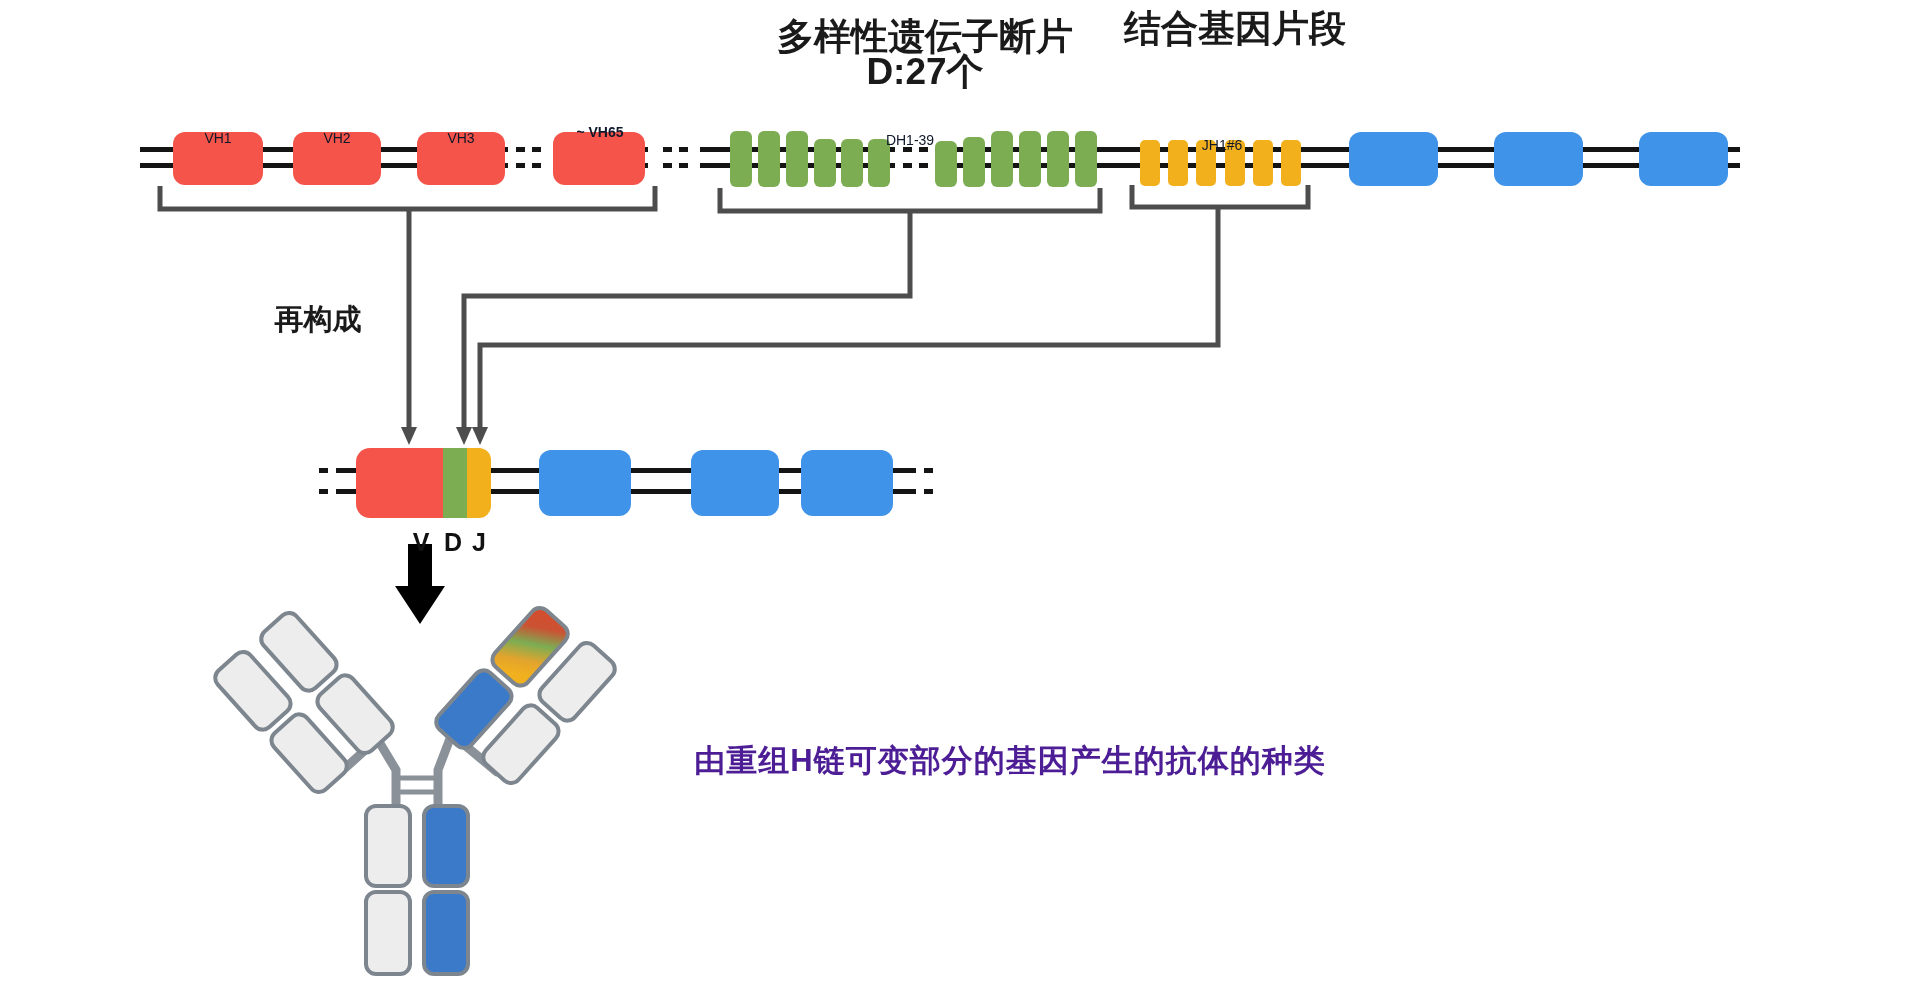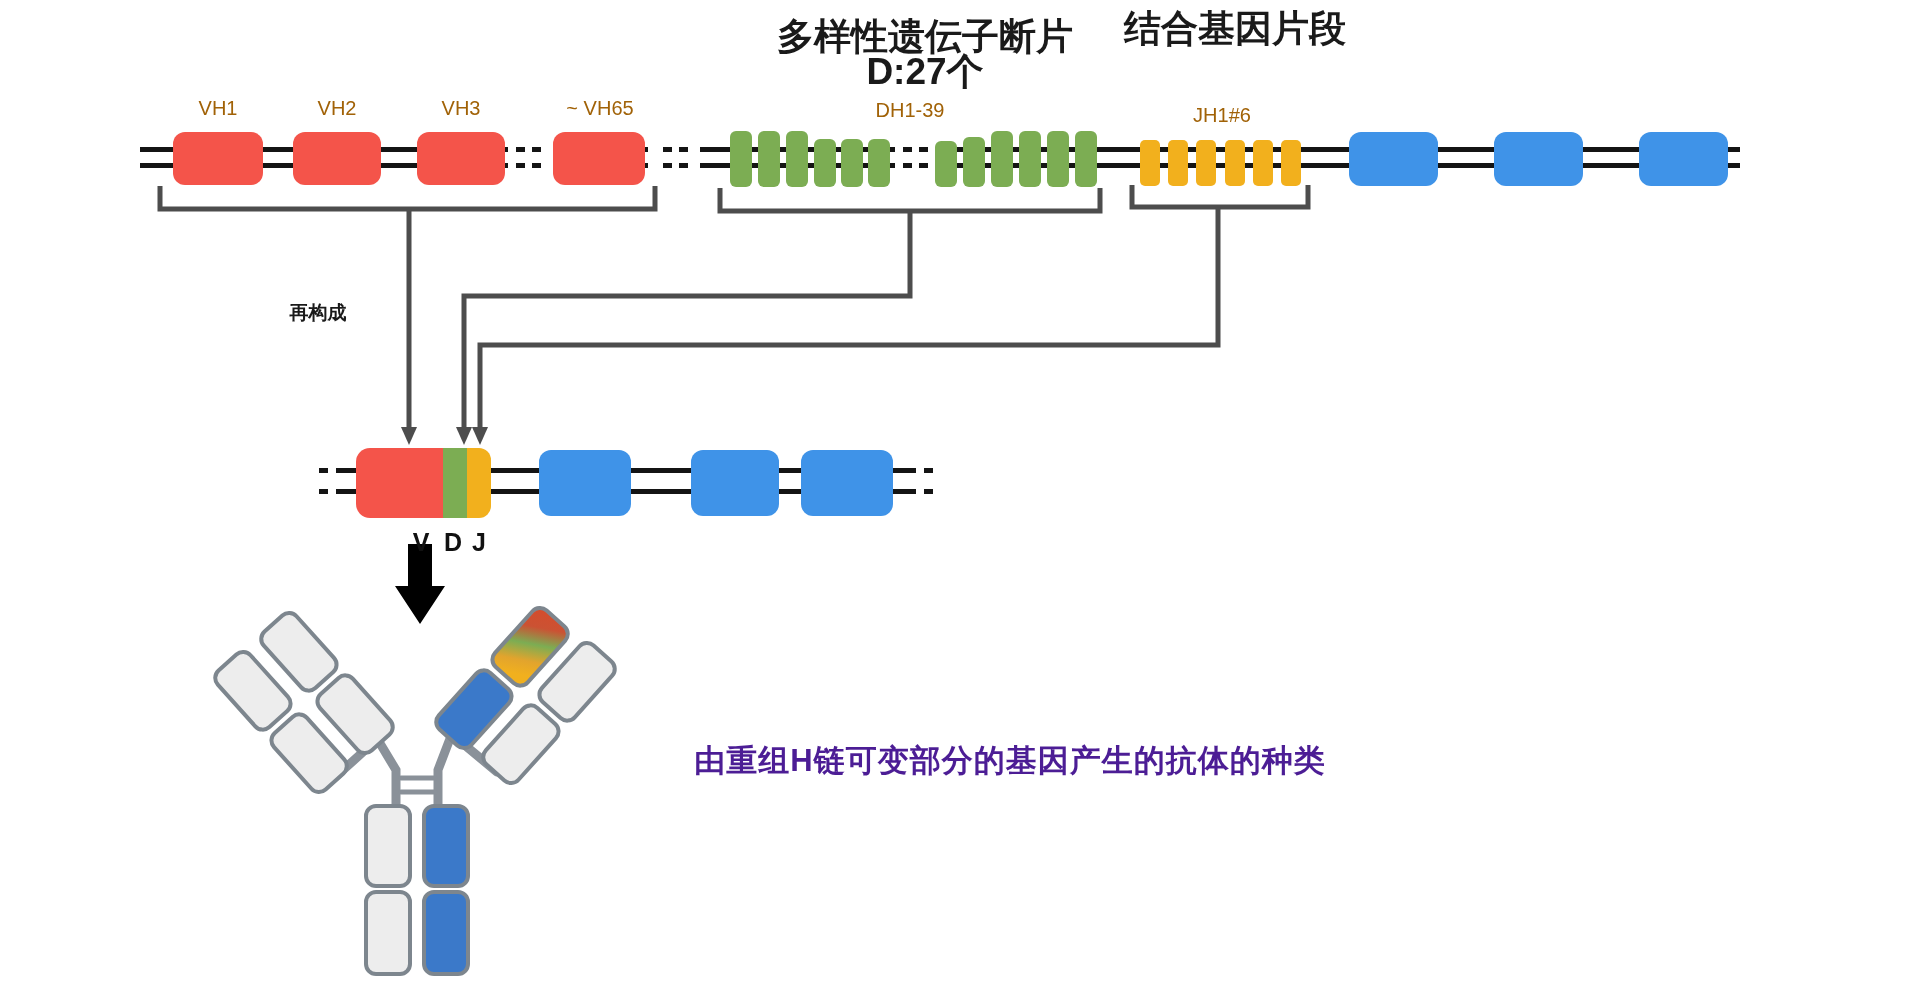--- a/index.html
+++ b/index.html
@@ -16,22 +16,22 @@
     --text-black:#1A1A1A;
     --result-text-blue:#3374DB;
   }
   *{box-sizing:border-box;margin:0;padding:0;}
   html,body{background:#ffffff;}
   body{font-family:"Liberation Sans", sans-serif;}
   #canvas{position:relative;width:1920px;height:1003px;background:#ffffff;overflow:hidden;}
   #diagram-svg{position:absolute;left:0;top:0;}
   .lbl{position:absolute;color:var(--text-black);text-align:center;white-space:nowrap;}
   .group-title{font-weight:700;font-size:37px;line-height:33px;}
-  .seg-label{font-size:20px;font-weight:400;color:#a16207;}
-  .rearrange{font-weight:700;font-size:19px;}
+  .seg-label{font-size:14px;font-weight:400;color:#0f172a;margin-top:33px;}
+  .rearrange{font-weight:700;font-size:29px;}
   .vdj-letter{font-size:25px;font-weight:600;color:#111;}
   .result-line1{font-weight:700;font-size:31px;letter-spacing:1px;color:#4c1d95;}
   .result-line2{font-weight:700;font-size:41px;color:var(--result-text-blue);}
 </style>
 </head>
 <body>
 
 <div id="canvas">
 
   <svg id="diagram-svg" width="1920" height="1003" viewBox="0 0 1920 1003" xmlns="http://www.w3.org/2000/svg">
@@ -183,21 +183,21 @@
 
 
   <div class="lbl group-title" style="left:770px;top:20px;width:310px;">多样性遗伝子断片</div>
   <div class="lbl group-title" style="left:770px;top:55px;width:310px;">D:27个</div>
 
   <div class="lbl group-title" style="left:1080px;top:12px;width:310px;">结合基因片段</div>
 
   <div class="lbl seg-label" style="left:173px;top:97px;width:90px;">VH1</div>
   <div class="lbl seg-label" style="left:293px;top:97px;width:88px;">VH2</div>
   <div class="lbl seg-label" style="left:417px;top:97px;width:88px;">VH3</div>
-  <div class="lbl seg-label" style="left:535px;top:97px;width:130px;">~ VH65</div>
+  <div class="lbl seg-label" style="left:535px;top:91px;width:130px;font-weight:bold;">~ VH65</div>
 
   <div class="lbl seg-label" style="left:855px;top:99px;width:110px;">DH1-39</div>
   <div class="lbl seg-label" style="left:1167px;top:104px;width:110px;">JH1#6</div>
 
   <div class="lbl rearrange" style="left:258px;top:300px;width:120px;">再构成</div>
 
   <div class="lbl vdj-letter" style="left:406px;top:528px;width:30px;">V</div>
   <div class="lbl vdj-letter" style="left:438px;top:528px;width:30px;">D</div>
   <div class="lbl vdj-letter" style="left:464px;top:528px;width:30px;">J</div>
 

